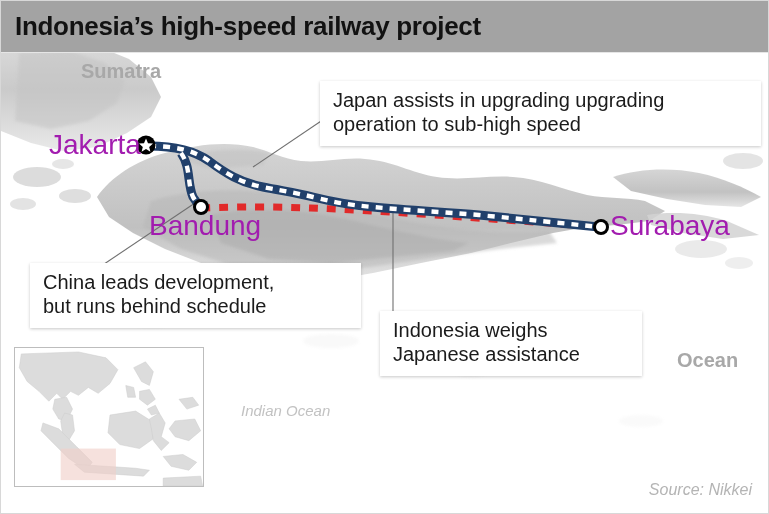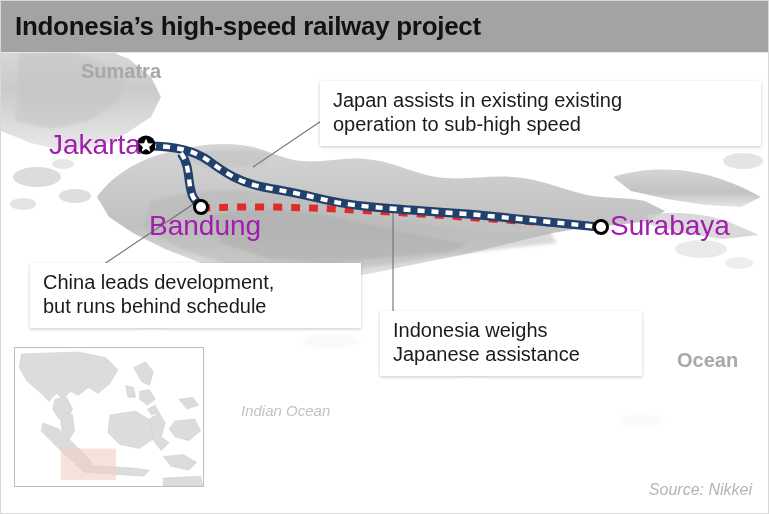--- a/index.html
+++ b/index.html
@@ -228,21 +228,21 @@
 
   <div class="region-label" id="label-sumatra">Sumatra</div>
   <div class="region-label" id="label-java">Ocean</div>
   <div id="label-ocean">Indian Ocean</div>
 
   <div class="city-label" id="label-jakarta">Jakarta</div>
   <div class="city-label" id="label-bandung">Bandung</div>
   <div class="city-label" id="label-surabaya">Surabaya</div>
 
   <div class="callout" id="callout-japan">
-    <div>Japan assists in existing existing</div>
+    <div>Japan assists in upgrading upgrading</div>
     <div>operation to sub-high speed</div>
   </div>
 
   <div class="callout" id="callout-china">
     <div>China leads development,</div>
     <div>but runs behind schedule</div>
   </div>
 
   <div class="callout" id="callout-indonesia">
     <div>Indonesia weighs</div>

